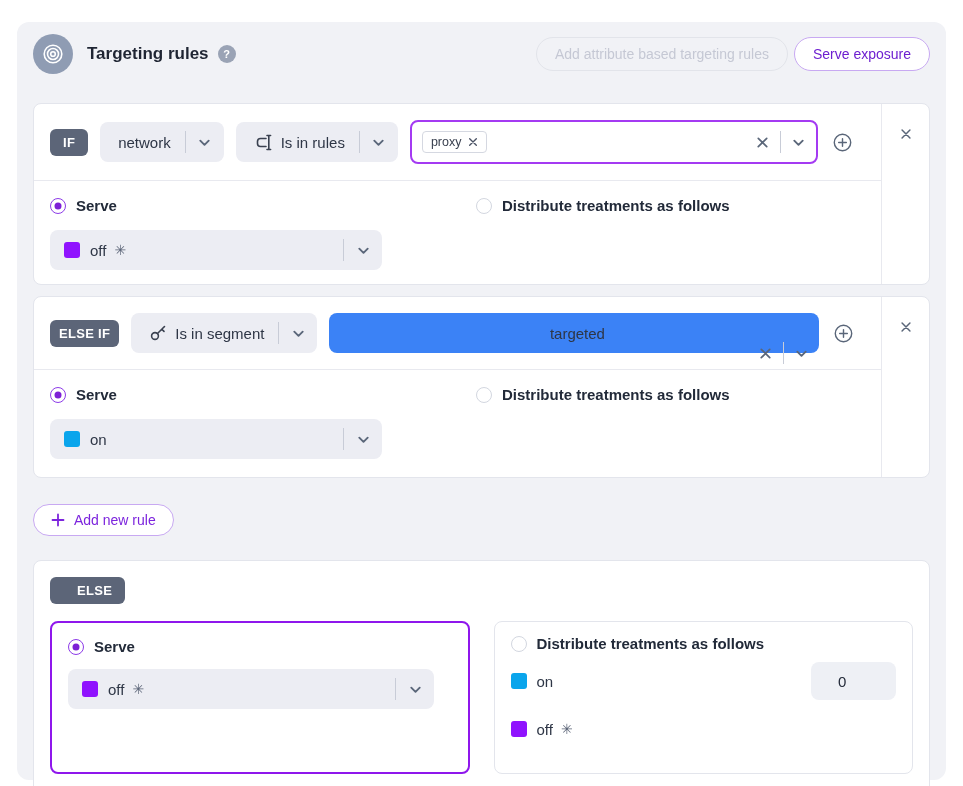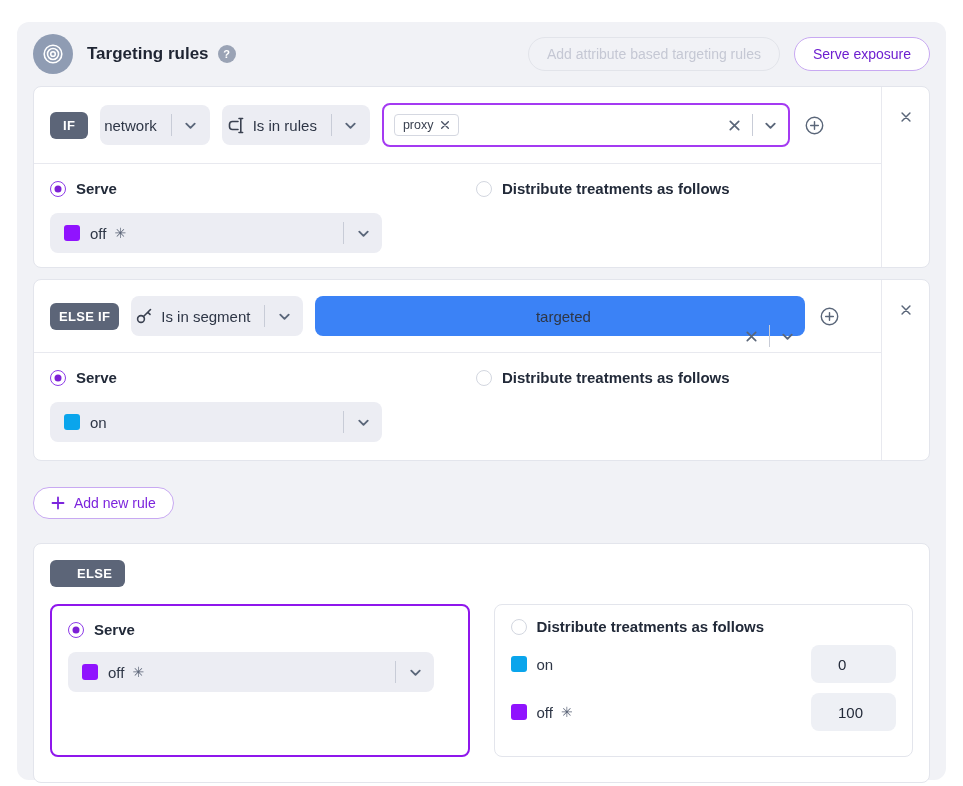--- a/index.html
+++ b/index.html
@@ -10,44 +10,44 @@
     background: #f1f2f6; border-radius: 12px; padding: 7px 16px 16px 16px; }
 
   
   .header { display: flex; align-items: center; height: 50px; }
   .target-circle { width: 40px; height: 40px; border-radius: 50%; background: #8f9cb3;
     display: flex; align-items: center; justify-content: center; flex: none; }
   .title { font-size: 17px; font-weight: 700; color: #1f2533; margin-left: 14px; }
   .help-badge { width: 18px; height: 18px; border-radius: 50%; background: #9aa3b5; color: #fff;
     font-size: 11px; font-weight: 700; display: flex; align-items: center; justify-content: center;
     margin-left: 9px; }
-  .header-right { margin-left: auto; display: flex; align-items: center; gap: 14px; }
+  .header-right { margin-left: auto; display: flex; align-items: center; gap: 6px; }
   .pill { height: 34px; border-radius: 17px; padding: 0 18px; font-size: 14px;
     display: inline-flex; align-items: center; justify-content: center; cursor: pointer; }
   .pill.disabled { color: #c5c8d4; border: 1px solid #e2e4ea; background: transparent; cursor: default; }
   .pill.primary { color: #6d1fd0; border: 1px solid #c8a9f2; background: #ffffff; }
 
   
   .rule-card { display: flex; background: #fff; border: 1px solid #e3e5ec; border-radius: 8px;
-    margin-top: 7px; height: 182px; overflow: hidden; }
+    margin-top: 24px; height: 182px; overflow: hidden; }
   .rule-card + .rule-card { margin-top: 11px; }
   .rule-main { flex: 1; display: flex; flex-direction: column; border-right: 1px solid #e8e9ef; }
   .rule-aside { width: 47px; display: flex; justify-content: center; align-items: flex-start;
     padding-top: 21px; }
   .icon-btn { background: none; border: none; cursor: pointer; display: flex; align-items: center;
     justify-content: center; padding: 2px; }
 
   .cond-row { display: flex; align-items: center; gap: 12px; padding: 16px;
     border-bottom: 1px solid #e8e9ef; }
   .badge { background: #5c6578; color: #fff; font-size: 13px; font-weight: 700;
     padding: 6px 13px; border-radius: 6px; letter-spacing: .3px; white-space: nowrap; flex: none; }
   .badge.sm { padding: 6px 9px; }
 
   .select { display: inline-flex; align-items: center; height: 40px; background: #ecedf3;
-    border-radius: 8px; padding-left: 4px; color: #2e3646; font-size: 15px; cursor: pointer;
+    border-radius: 8px; padding-left: 18px; color: #2e3646; font-size: 15px; cursor: pointer;
     flex: none; }
   .select .sel-text { white-space: nowrap; }
   .select .sel-ic { margin-right: 8px; display: flex; align-items: center; }
   .sel-divider { width: 1px; height: 22px; background: #c8ccd7; margin-left: 14px; }
   .chev-zone { width: 38px; display: flex; align-items: center; justify-content: center; }
 
   .value-box { display: flex; align-items: center; border-radius: 8px; }
   .value-box.focused { width: 408px; height: 44px; background: #fff; border: 2px solid #a43af2;
     padding: 0 8px 0 10px; }
   .value-box.plain { width: 490px; height: 40px; background: #3b82f6; padding: 12px 8px 0 14px;
@@ -342,20 +342,19 @@
         <div class="dist-row">
           <span class="swatch" style="background:#0aa5ec"></span>
           <span class="t-name">on</span>
           <input class="pct-input" value="0" style="">
         </div>
 
         <div class="dist-row">
           <span class="swatch" style="background:#9013fe"></span>
           <span class="t-name">off</span>
           <span class="default-mark">✳</span>
-          <input class="pct-input" value="100" style="">
         </div>
       </div>
 
     </div>
   </div>
 
 </div>
 
 </body></html>

